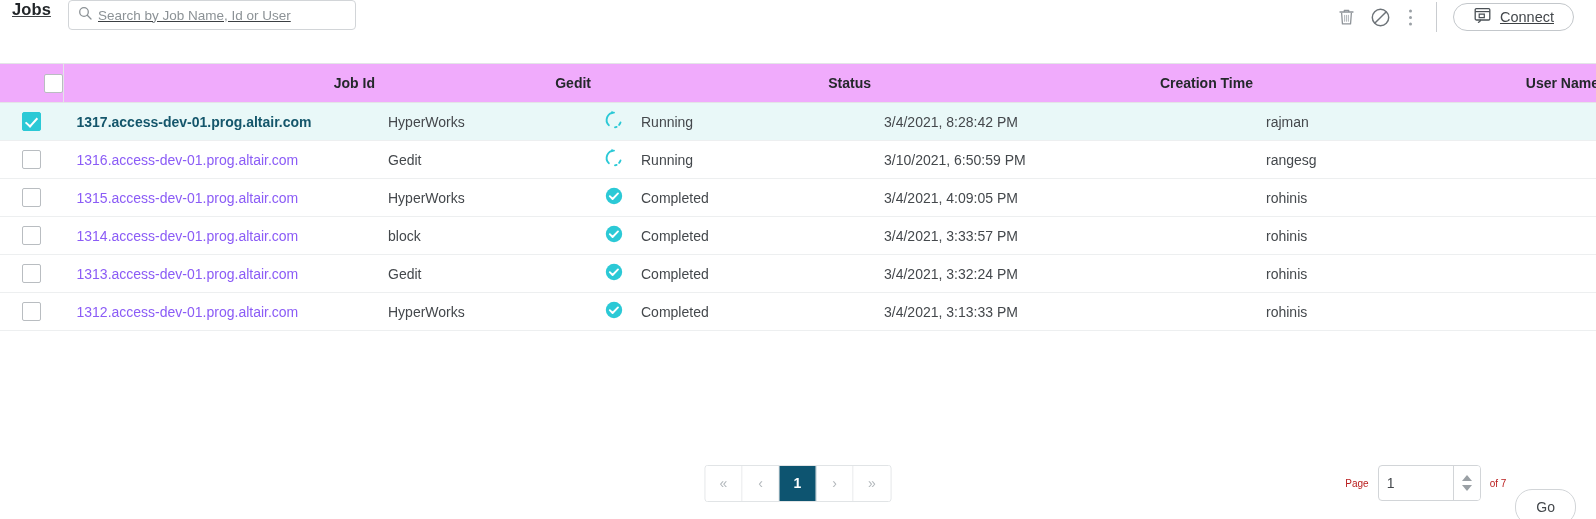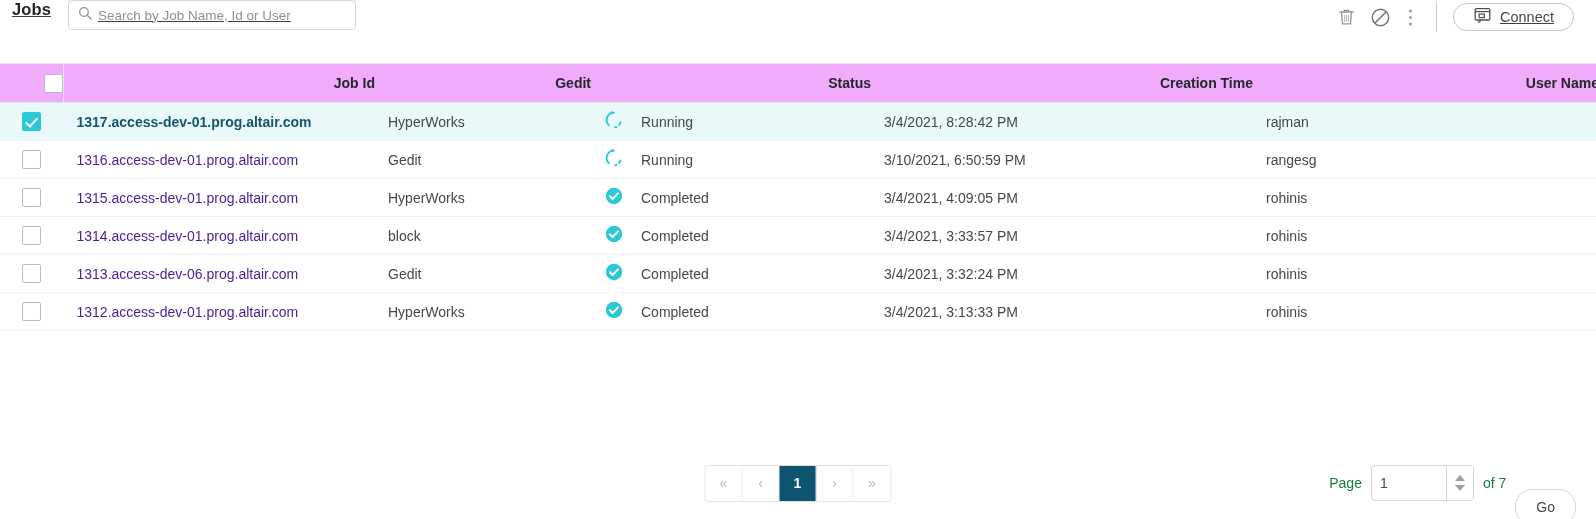--- a/index.html
+++ b/index.html
@@ -171,21 +171,21 @@
     background: #fff;
   }
   .table tbody tr.selected td {
     background: #e9f8f8;
   }
   .table tbody tr.selected td.col-jobid .jobid-link {
     font-weight: bold;
     color: #14566b;
   }
   .jobid-link {
-    color: #4c1d95;
+    color: #8b5cf6;
     text-decoration: none;
     cursor: pointer;
     font-size: 14px;
   }
 
   .status-cell {
     display: flex;
     align-items: center;
     gap: 17px;
   }
@@ -261,21 +261,21 @@
     font-weight: bold;
   }
 
   .page-jump {
     position: absolute;
     right: 20px;
     display: flex;
     align-items: center;
     gap: 9px;
   }
-  .page-jump-label { font-size: 14px; color: #15803d; }
+  .page-jump-label { font-size: 10px; color: #b91c1c; }
   .spin-wrap {
     display: flex;
     align-items: stretch;
     border: 1px solid #d2d5d8;
     border-radius: 4px;
     height: 34px;
     overflow: hidden;
     background: #fff;
   }
   .spin-input {
@@ -470,21 +470,21 @@
                 <path d="M5.8 10.2l2.8 2.8 5.4-5.6" fill="none" stroke="#ffffff" stroke-width="1.9" stroke-linecap="round" stroke-linejoin="round"></path>
               </svg></span>
             <span class="status-text">Completed</span>
           </div>
         </td>
         <td class="col-time">3/4/2021, 3:33:57 PM</td>
         <td class="col-user">rohinis</td>
       </tr>
       <tr>
         <td class="col-check"><span class="cbox"></span></td>
-        <td class="col-jobid"><a class="jobid-link">1313.access-dev-06.prog.altair.com</a></td>
+        <td class="col-jobid"><a class="jobid-link">1313.access-dev-01.prog.altair.com</a></td>
         <td class="col-name">Gedit</td>
         <td class="col-status">
           <div class="status-cell">
             <span><svg width="20" height="20" viewBox="0 0 20 20">
                 <circle cx="10" cy="10" r="8.2" fill="#2bc9d6"></circle>
                 <path d="M5.8 10.2l2.8 2.8 5.4-5.6" fill="none" stroke="#ffffff" stroke-width="1.9" stroke-linecap="round" stroke-linejoin="round"></path>
               </svg></span>
             <span class="status-text">Completed</span>
           </div>
         </td>

